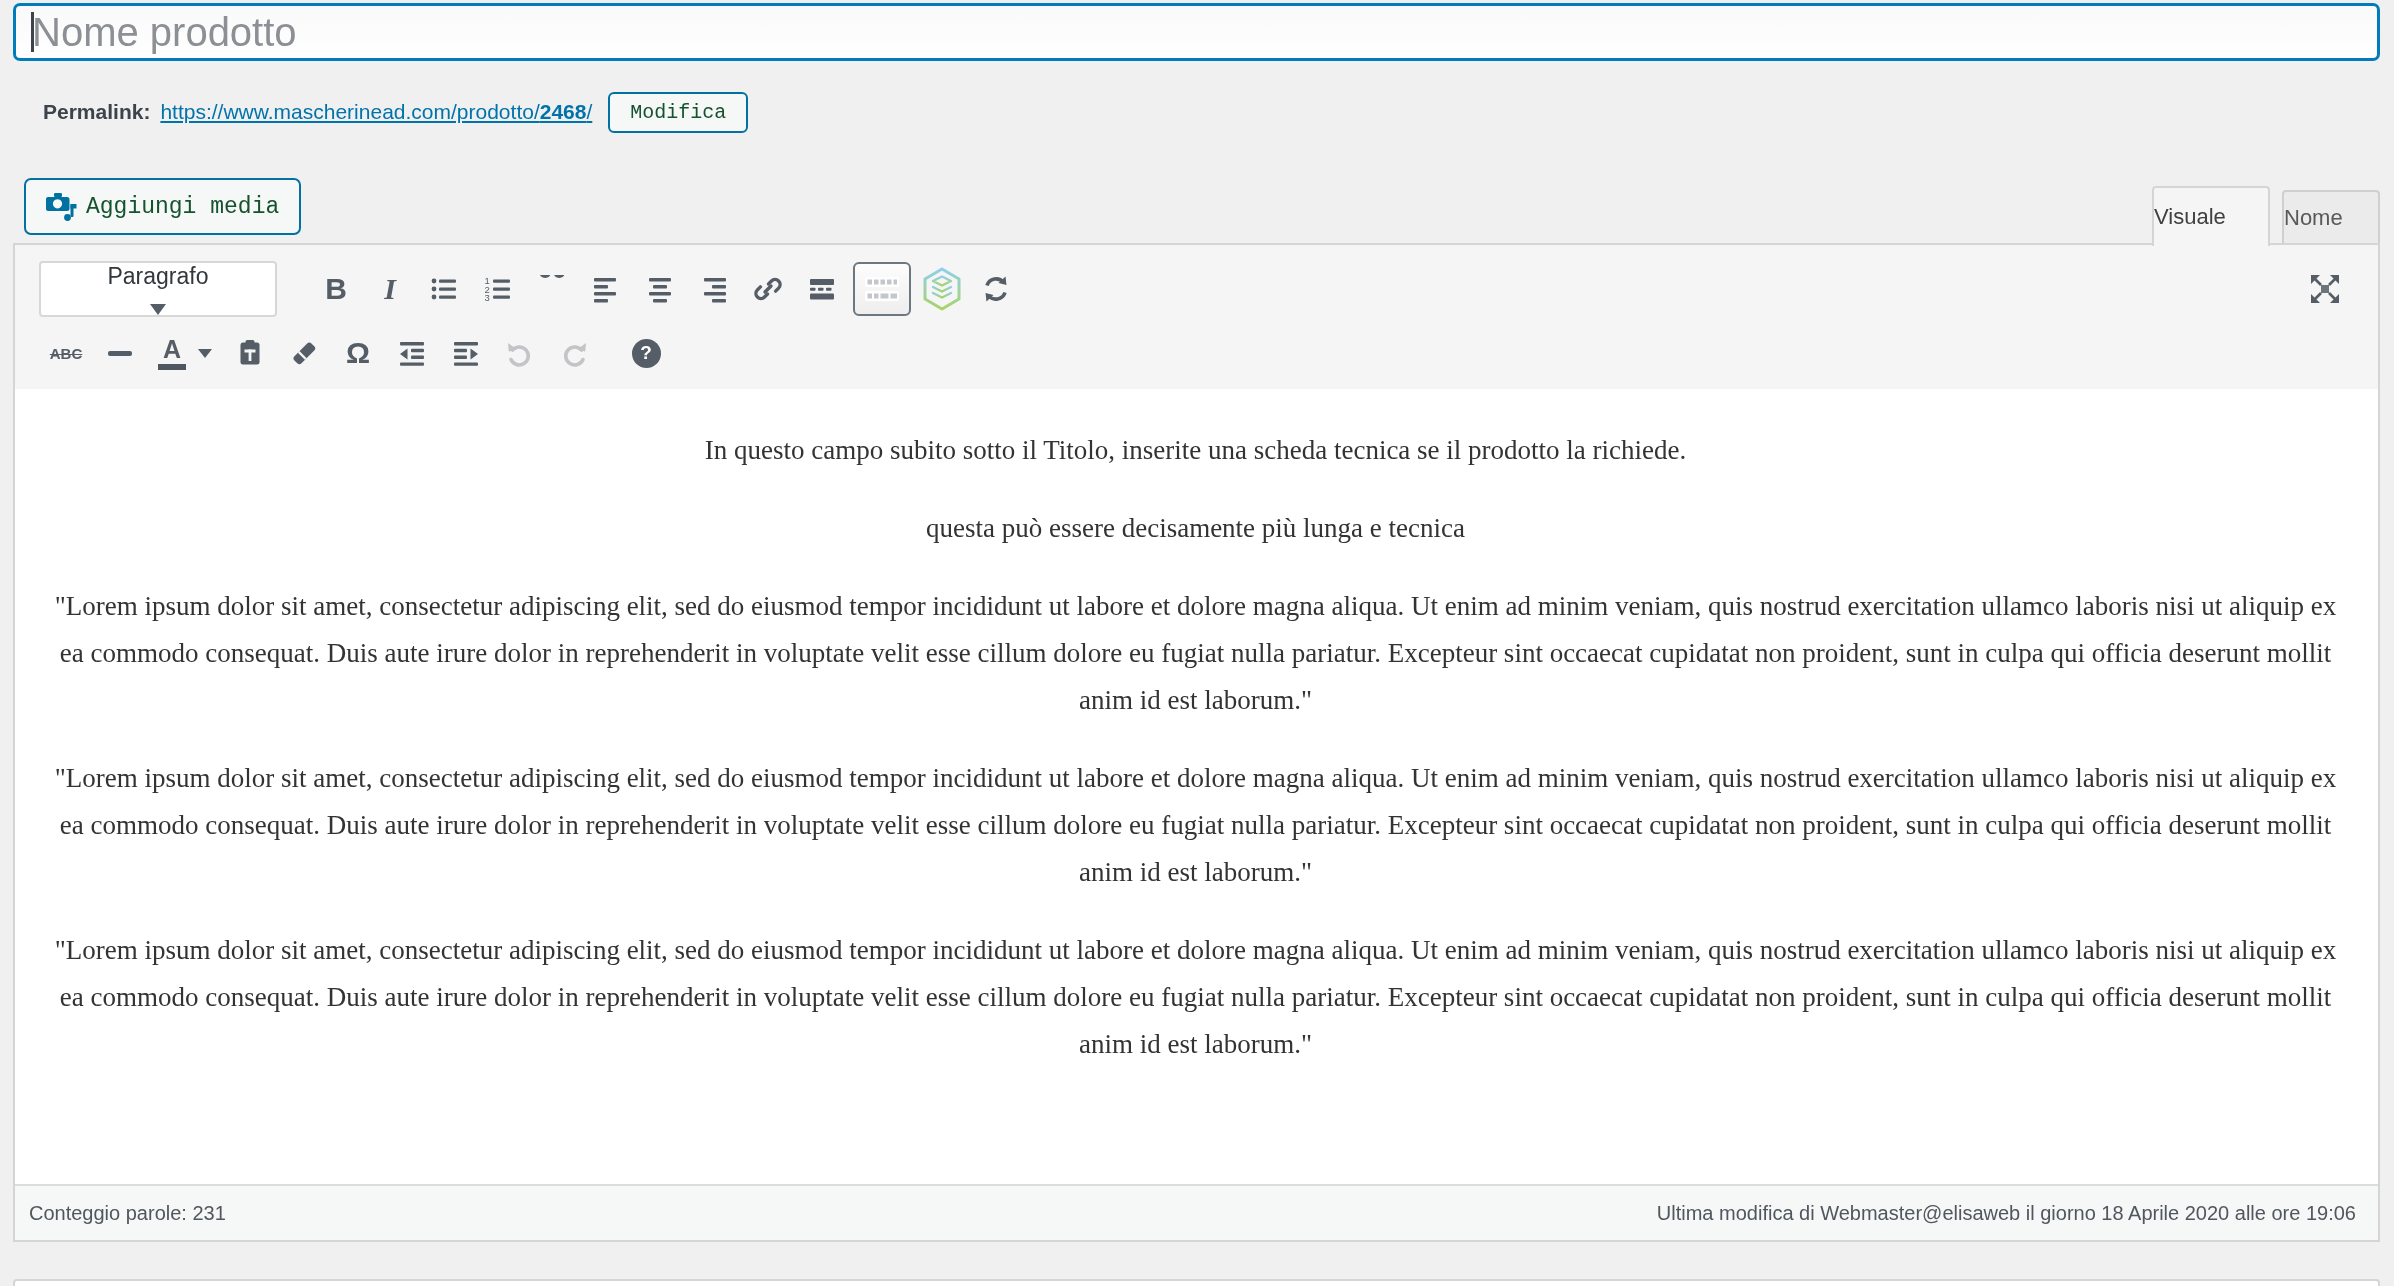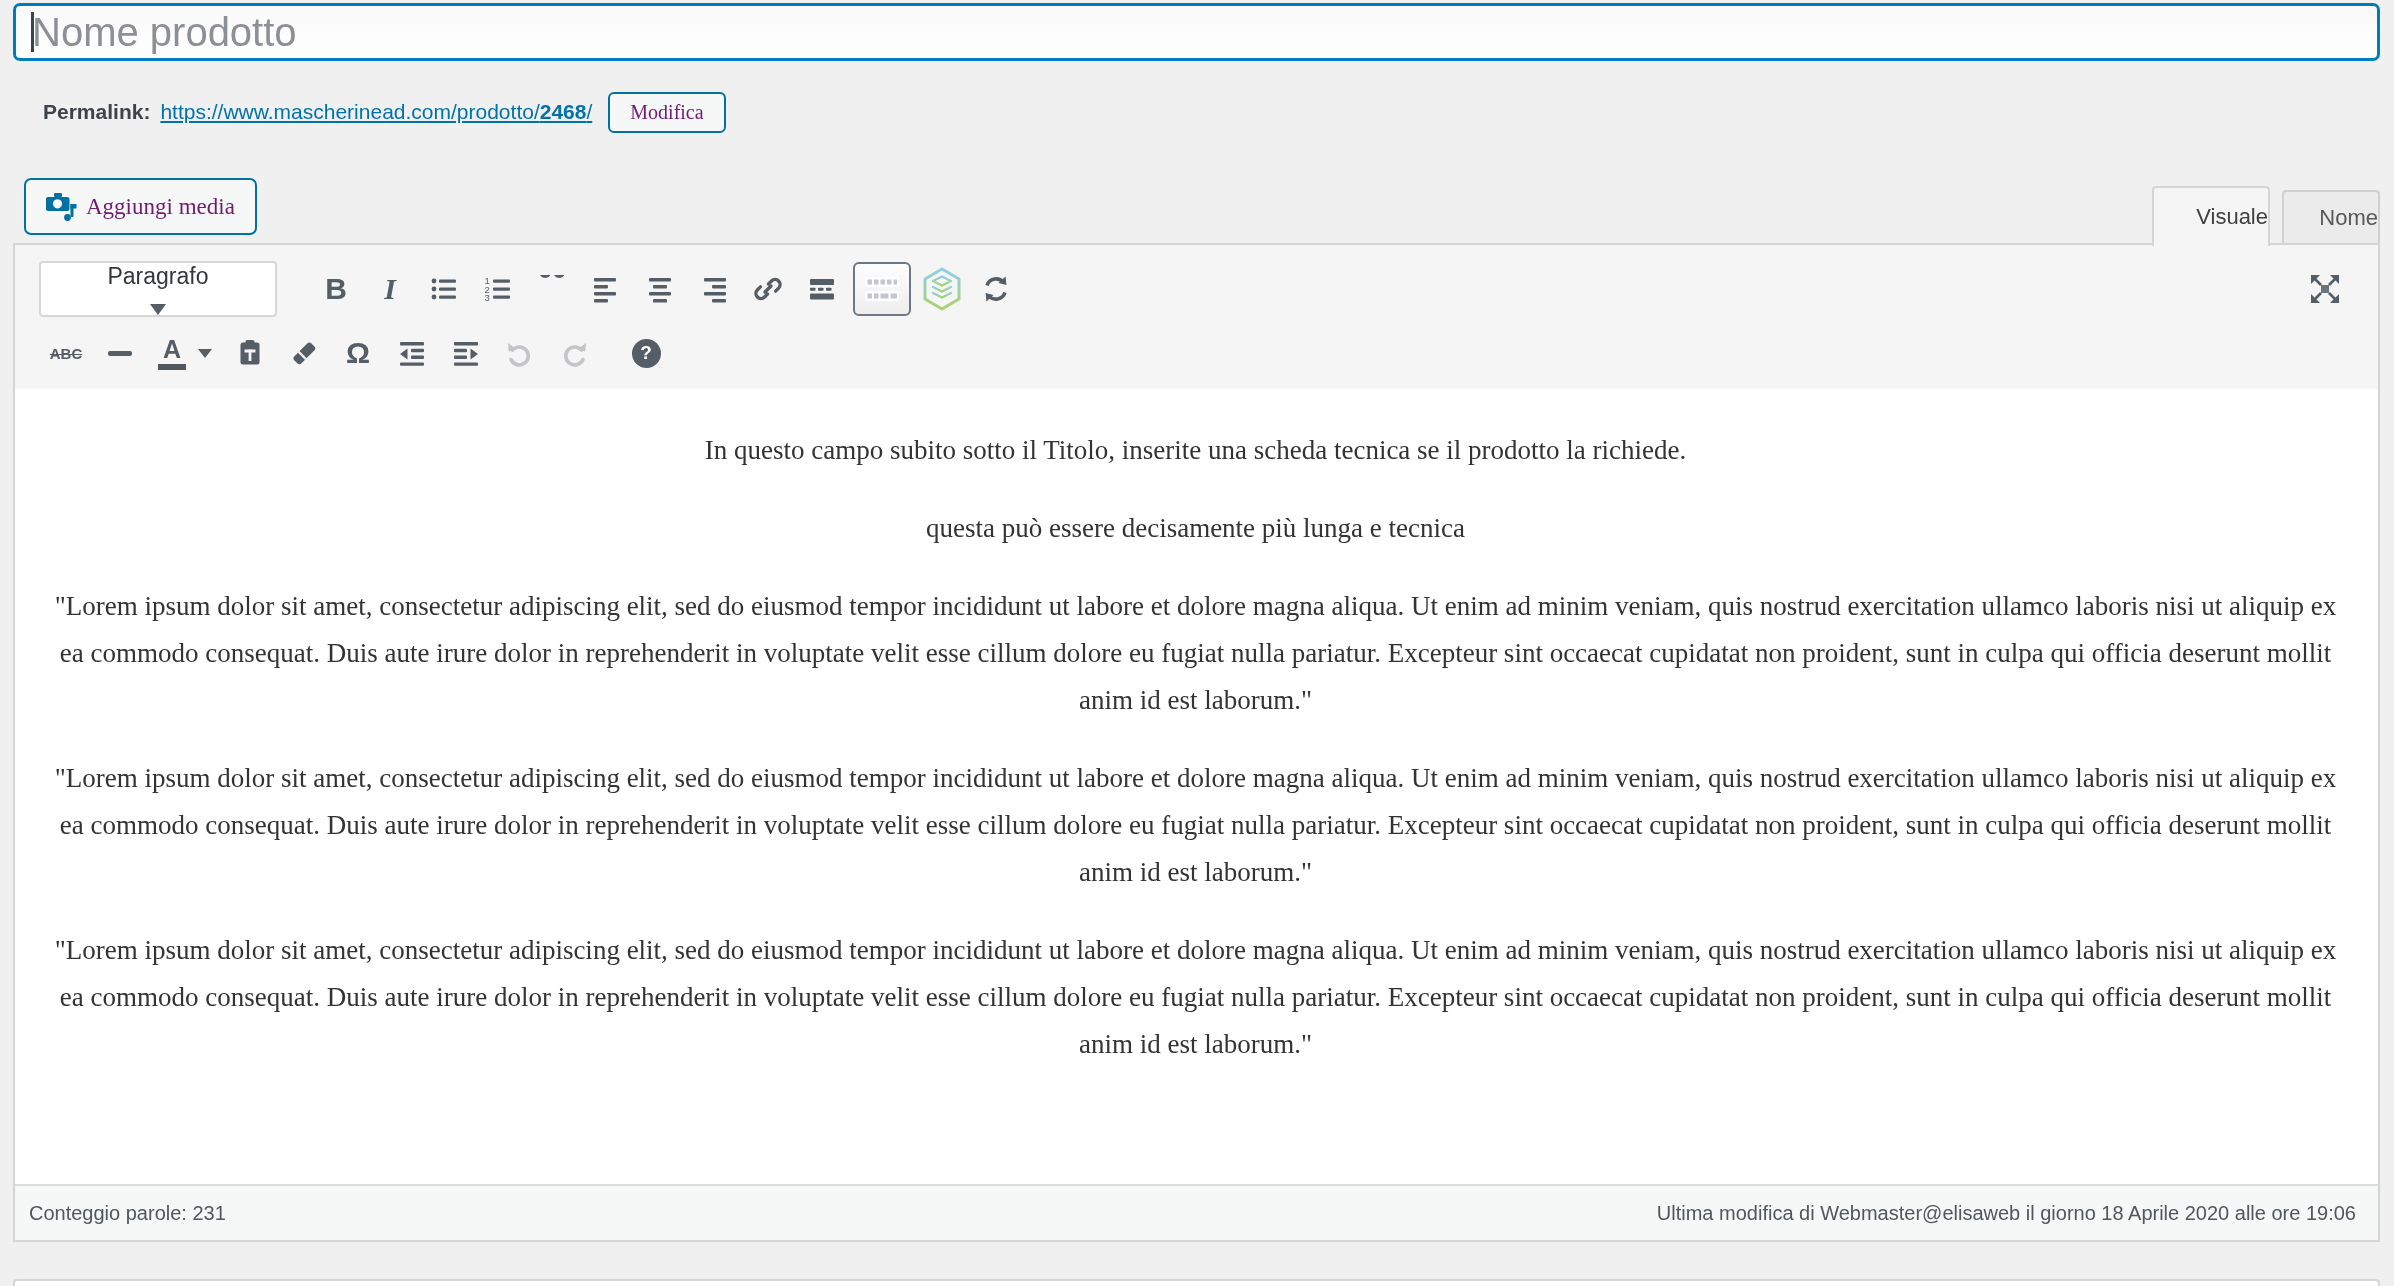--- a/index.html
+++ b/index.html
@@ -25,30 +25,30 @@
   .permalink-row {
     position:absolute; left:43px; top:86px; height:52px;
     display:flex; align-items:center; font-size:21px;
   }
   .permalink-label { font-weight:bold; color:#3c434a; margin-right:10px; }
   .permalink-link { color:#0073aa; text-decoration:underline; cursor:pointer; }
   .permalink-link b { font-weight:bold; }
   .btn-secondary {
     display:inline-flex; align-items:center; justify-content:center;
     background:#f6f7f7; border:2px solid #0071a1; border-radius:6px;
-    color:#701a75; cursor:pointer; font-family:Liberation Serif, serif;
+    color:#14532d; cursor:pointer; font-family:Liberation Mono, monospace;
   }
   .modifica-btn { margin-left:16px; font-size:20px; padding:7px 20px; }
   
   .media-btn {
     position:absolute; left:24px; top:178px; height:57px;
     font-size:23px; padding:0 20px; border-radius:7px; gap:9px;
   }
   
-  .tab { position:absolute; display:flex; align-items:center; justify-content:flex-end;
+  .tab { position:absolute; display:flex; align-items:center; justify-content:flex-start;
          font-size:22px; cursor:pointer; }
   .tab-visual {
     left:2152px; top:186px; width:118px; height:60px;
     background:#f5f5f5; border:2px solid #d5d5d5; border-bottom:none;
     border-radius:4px 4px 0 0; color:#404040; z-index:3;
   }
   .tab-text {
     left:2282px; top:190px; width:98px; height:53px;
     background:#ebebeb; border:2px solid #cfcfcf; border-bottom:none;
     border-radius:4px 4px 0 0; color:#595959; z-index:1;

